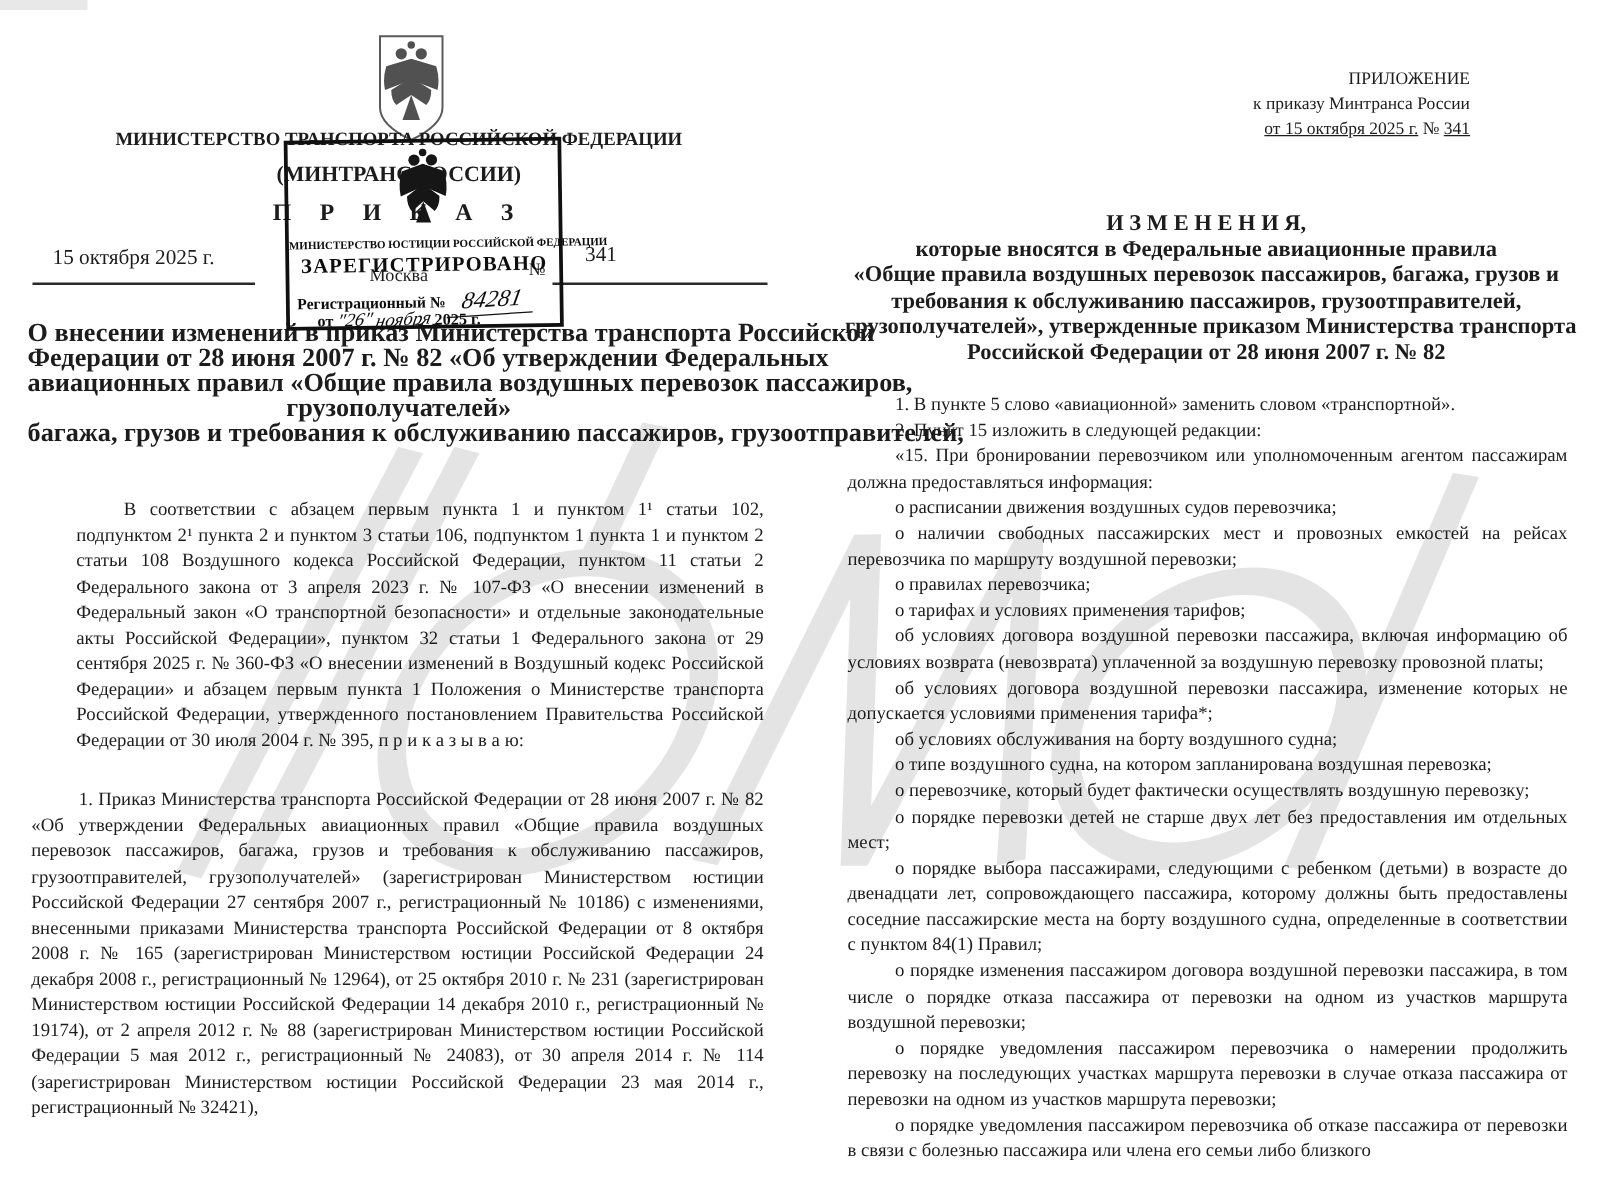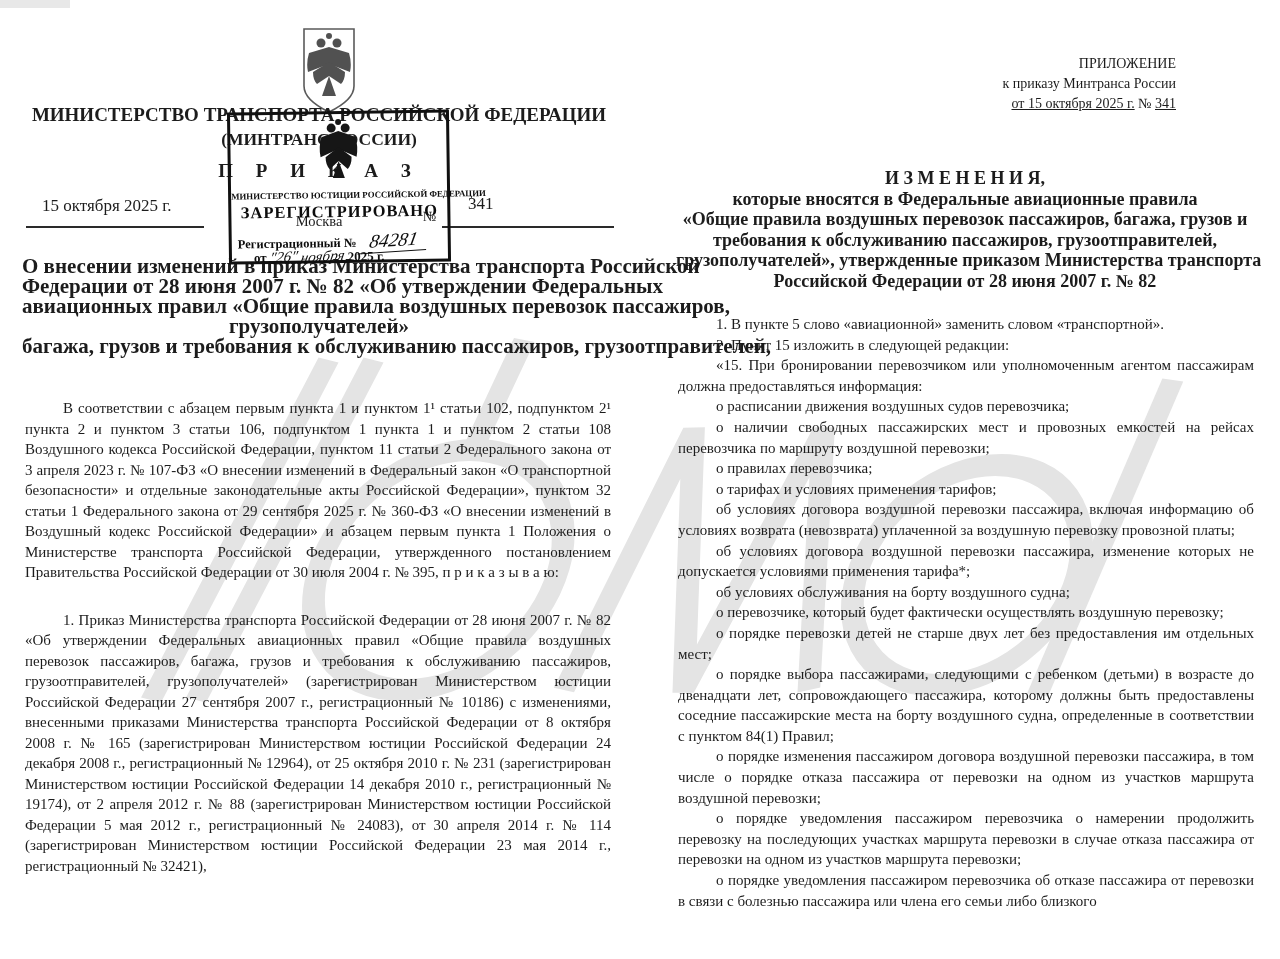--- a/index.html
+++ b/index.html
@@ -9,21 +9,21 @@
     font-family:"Liberation Serif","DejaVu Serif",serif;
   }
   .abs{position:absolute;}
   .center{text-align:center;}
   
   #watermark{left:110px;top:320px;width:1080px;height:410px;z-index:0;}
   
   .smudge{left:0;top:0;width:70px;height:8px;background:#d9d9d9;opacity:.6;z-index:1;}
   
   .coat{left:296px;top:26px;width:66px;height:90px;z-index:2;}
-  .ministry1{left:24px;top:104px;width:590px;font-weight:bold;font-size:19px;z-index:2;white-space:nowrap;}
+  .ministry1{left:24px;top:104px;width:590px;font-weight:bold;font-size:15px;z-index:2;white-space:nowrap;}
   .ministry2{left:24px;top:129px;width:590px;font-weight:bold;font-size:17.5px;z-index:2;}
   .prikaz{left:24px;top:160px;width:590px;font-weight:bold;font-size:19px;letter-spacing:9px;z-index:2;}
   .moskva{left:24px;top:213px;width:590px;font-size:14.5px;z-index:2;}
   .date-left{left:42px;top:196px;font-size:17px;z-index:2;}
   .line-left{left:26px;top:226px;width:178px;border-top:2px solid #2a2a2a;z-index:2;}
   .numsign{left:423px;top:209px;font-size:14px;z-index:2;}
   .num341{left:468px;top:194px;font-size:17px;z-index:2;}
   .line-right{left:442px;top:226px;width:172px;border-top:2px solid #2a2a2a;z-index:2;}
   
   .stamp{left:228px;top:111px;width:216px;height:146px;border:3px solid #101010;
@@ -37,21 +37,21 @@
   .stamp-dateline{position:absolute;left:22px;top:134px;width:100%;font-size:13px;font-weight:bold;white-space:nowrap;}
   .hand{display:inline-block;font-style:italic;font-weight:400;transform:skewX(-14deg) rotate(-3deg);}
   .hand-num{font-size:19px;border-bottom:1.5px solid #101010;padding:0 10px;}
   .hand-sm{font-size:15px;}
   
   .title-left{left:22px;top:256px;width:594px;font-weight:bold;font-size:21px;line-height:20px;z-index:2;}
   .title-left div{white-space:nowrap;}
   .body-left{left:25px;top:398px;width:586px;font-size:15px;line-height:20.5px;
              text-align:justify;z-index:2;}
   .body-left p{margin:0;text-indent:38px;}
-  .body-left p.first{margin-bottom:27px;}
+  .body-left p.first{margin-bottom:27px;margin-left:36px;}
   
   .appendix{left:964px;top:54px;width:212px;text-align:right;font-size:14px;line-height:20px;z-index:2;}
   .appendix .u{text-decoration:underline;}
   .title-right{left:676px;top:168px;width:578px;font-weight:bold;font-size:18px;line-height:20.5px;z-index:2;}
   .title-right div{white-space:nowrap;text-align:center;}
   .body-right{left:678px;top:314px;width:576px;font-size:15px;line-height:20.6px;
               text-align:justify;z-index:2;}
   .body-right p{margin:0;text-indent:38px;}
 </style>
 </head>
@@ -155,19 +155,20 @@
   <p>1.  В пункте 5 слово «авиационной» заменить словом «транспортной».</p>
   <p>2. Пункт 15 изложить в следующей редакции:</p>
   <p>«15. При бронировании перевозчиком или уполномоченным агентом пассажирам должна предоставляться информация:</p>
   <p>о расписании движения воздушных судов перевозчика;</p>
   <p>о наличии свободных пассажирских мест и провозных емкостей на рейсах перевозчика по маршруту воздушной перевозки;</p>
   <p>о правилах перевозчика;</p>
   <p>о тарифах и условиях применения тарифов;</p>
   <p>об условиях договора воздушной перевозки пассажира, включая информацию об условиях возврата (невозврата) уплаченной за воздушную перевозку провозной платы;</p>
   <p>об условиях договора воздушной перевозки пассажира, изменение которых не допускается условиями применения тарифа*;</p>
   <p>об условиях обслуживания на борту воздушного судна;</p>
+  <p>о типе воздушного судна, на котором запланирована воздушная перевозка;</p>
   <p>о перевозчике, который будет фактически осуществлять воздушную перевозку;</p>
   <p>о порядке перевозки детей не старше двух лет без предоставления им отдельных мест;</p>
   <p>о порядке выбора пассажирами, следующими с ребенком (детьми) в возрасте до двенадцати лет, сопровождающего пассажира, которому должны быть предоставлены соседние пассажирские места на борту воздушного судна, определенные в соответствии с пунктом 84(1) Правил;</p>
   <p>о порядке изменения пассажиром договора воздушной перевозки пассажира, в том числе о порядке отказа пассажира от перевозки на одном из участков маршрута воздушной перевозки;</p>
   <p>о порядке уведомления пассажиром перевозчика о намерении продолжить перевозку на последующих участках маршрута перевозки в случае отказа пассажира от перевозки на одном из участков маршрута перевозки;</p>
   <p>о порядке уведомления пассажиром перевозчика об отказе пассажира от перевозки в связи с болезнью пассажира или члена его семьи либо близкого</p>
 </div>
 
 </body></html>

